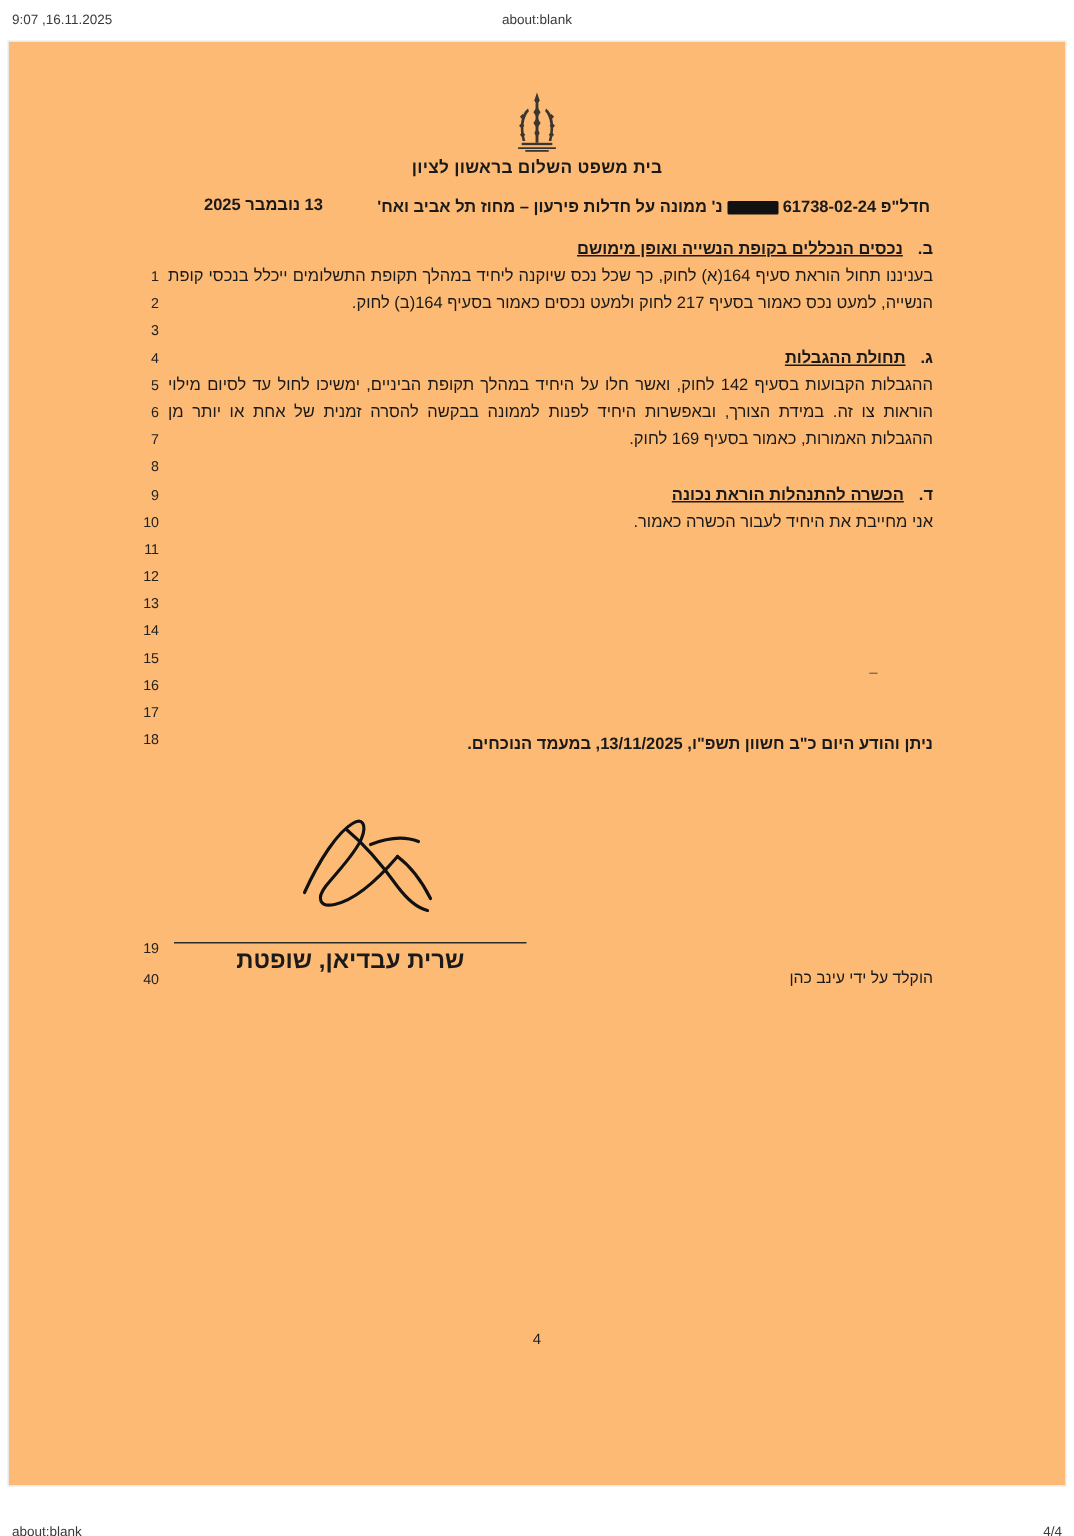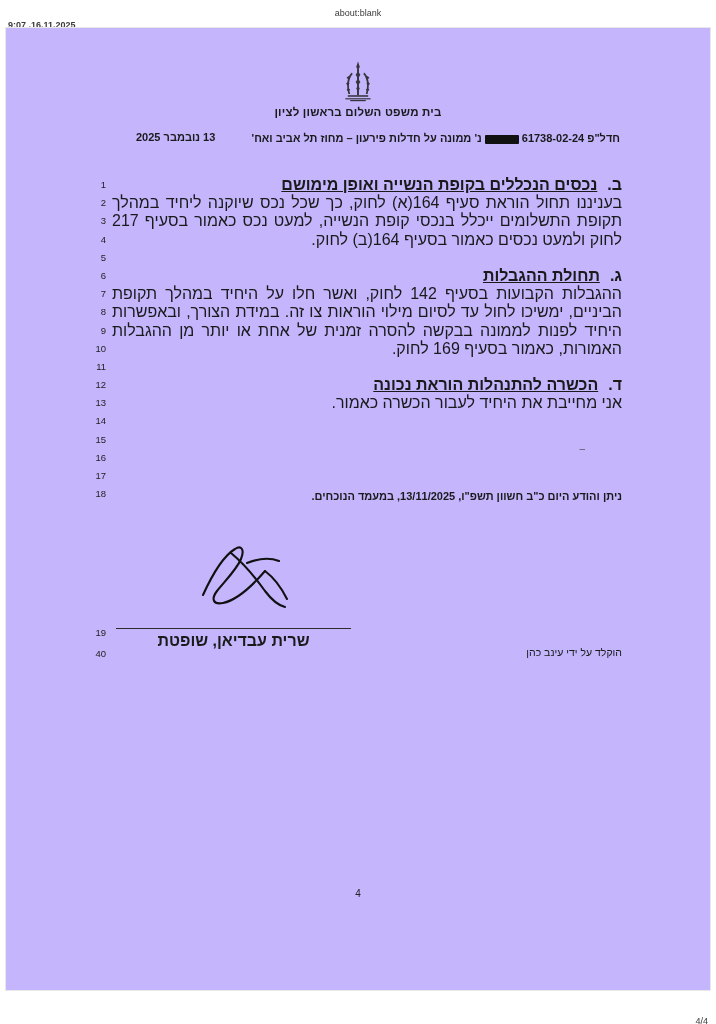--- a/index.html
+++ b/index.html
@@ -20,32 +20,32 @@
   .print-header, .print-footer {
     position: absolute;
     left: 0;
     width: 716px;
     font-size: 9px;
     color: #3a3a3a;
     font-family: "Liberation Sans", sans-serif;
   }
   .print-header { top: 8px; }
   .print-footer { bottom: 8px; }
-  .ph-left  { position: absolute; left: 8px;  top: 12px; font-weight: bold; }
+  .ph-left  { position: absolute; left: 8px;  top: 0; }
   .ph-mid   { position: absolute; left: 0; width: 716px; text-align: center; top: 0; }
   .ph-right { position: absolute; right: 8px; top: 0; }
 
   
   .sheet {
     position: absolute;
     left: 6px;
     top: 28px;
     width: 704px;
     height: 962px;
-    background: #c4b5fd;
+    background: #fdba74;
     box-shadow: 0 0 0 1px #e8e8e8;
   }
 
   
   .emblem {
     position: absolute;
     top: 30px;
     left: 50%;
     transform: translateX(-50%);
     width: 36px;
@@ -114,26 +114,26 @@
     text-align: right;
     font-size: 9.5px;
     color: #222;
     line-height: 21px;
   }
   .linenums2 div { height: 21px; }
 
   
   .doc-body {
     position: absolute;
-    top: 148px;
+    top: 129px;
     right: 88px;
     width: 510px;
     direction: rtl;
     text-align: right;
-    font-size: 16px;
+    font-size: 11px;
     line-height: 18.2px;
   }
   .sec {
     margin-bottom: 0;
   }
   .sec-head {
     font-weight: bold;
     text-decoration: underline;
     margin-bottom: 0;
   }

